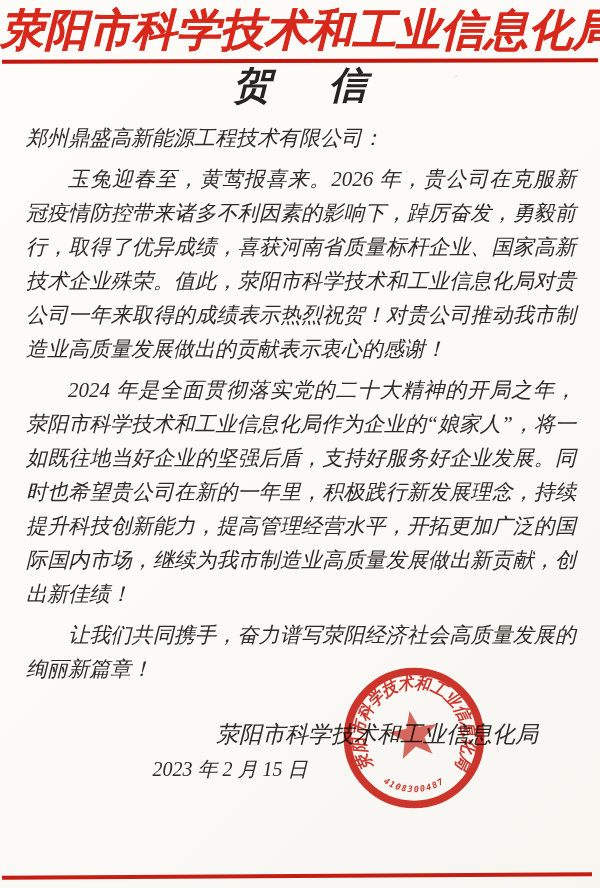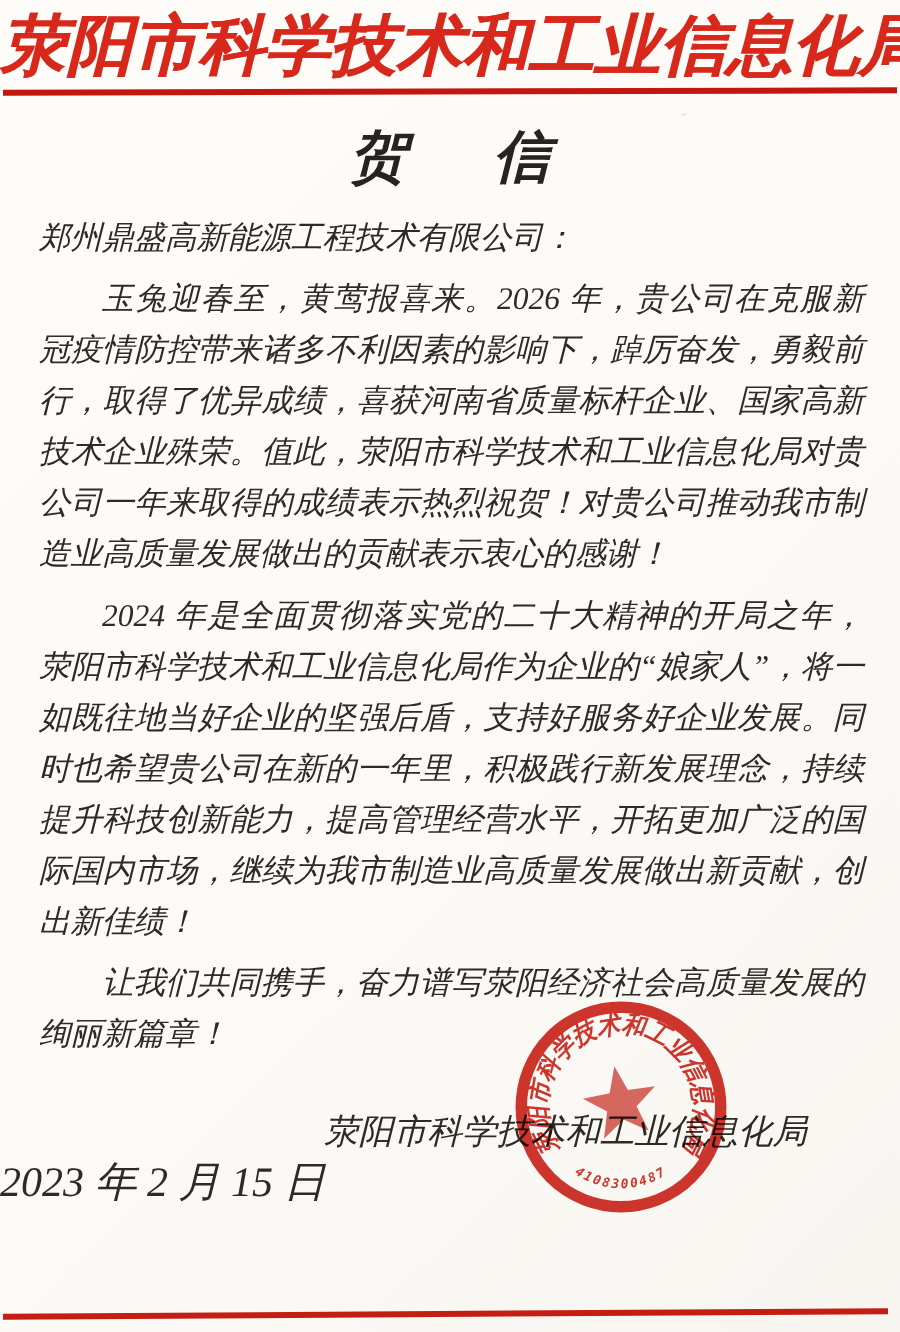--- a/index.html
+++ b/index.html
@@ -27,21 +27,20 @@
     text-shadow: 0.6px 0 0 #d8281b;
     white-space: nowrap;
   }
   .header-rule {
     margin: 3px 2px 0 2px;
     height: 0;
     border-top: 4px solid #c3170e;
     transform: rotate(-0.15deg);
   }
   .letter-title {
-    margin-top: 20px;
     text-align: center;
     font-size: 38px;
     line-height: 44px;
     font-weight: 600;
     color: #262320;
     word-spacing: 48px;
   }
   .letter-body {
     margin: 14px 24px 16px 26px;
     font-size: 21px;
@@ -55,22 +54,22 @@
   .signoff {
     margin-top: 32px;
     padding-right: 62px;
     text-align: right;
     font-size: 23px;
     line-height: 34px;
     color: #2e2a26;
   }
   .letter-date {
     padding-right: 140px;
-    text-align: left;
-    font-size: 28px;
+    text-align: center;
+    font-size: 20px;
     line-height: 34px;
     color: #2e2a26;
   }
   .seal {
     position: absolute;
     left: 338px; top: 662px;
     width: 152px; height: 152px;
     mix-blend-mode: multiply;
     opacity: 0.92;
   }

